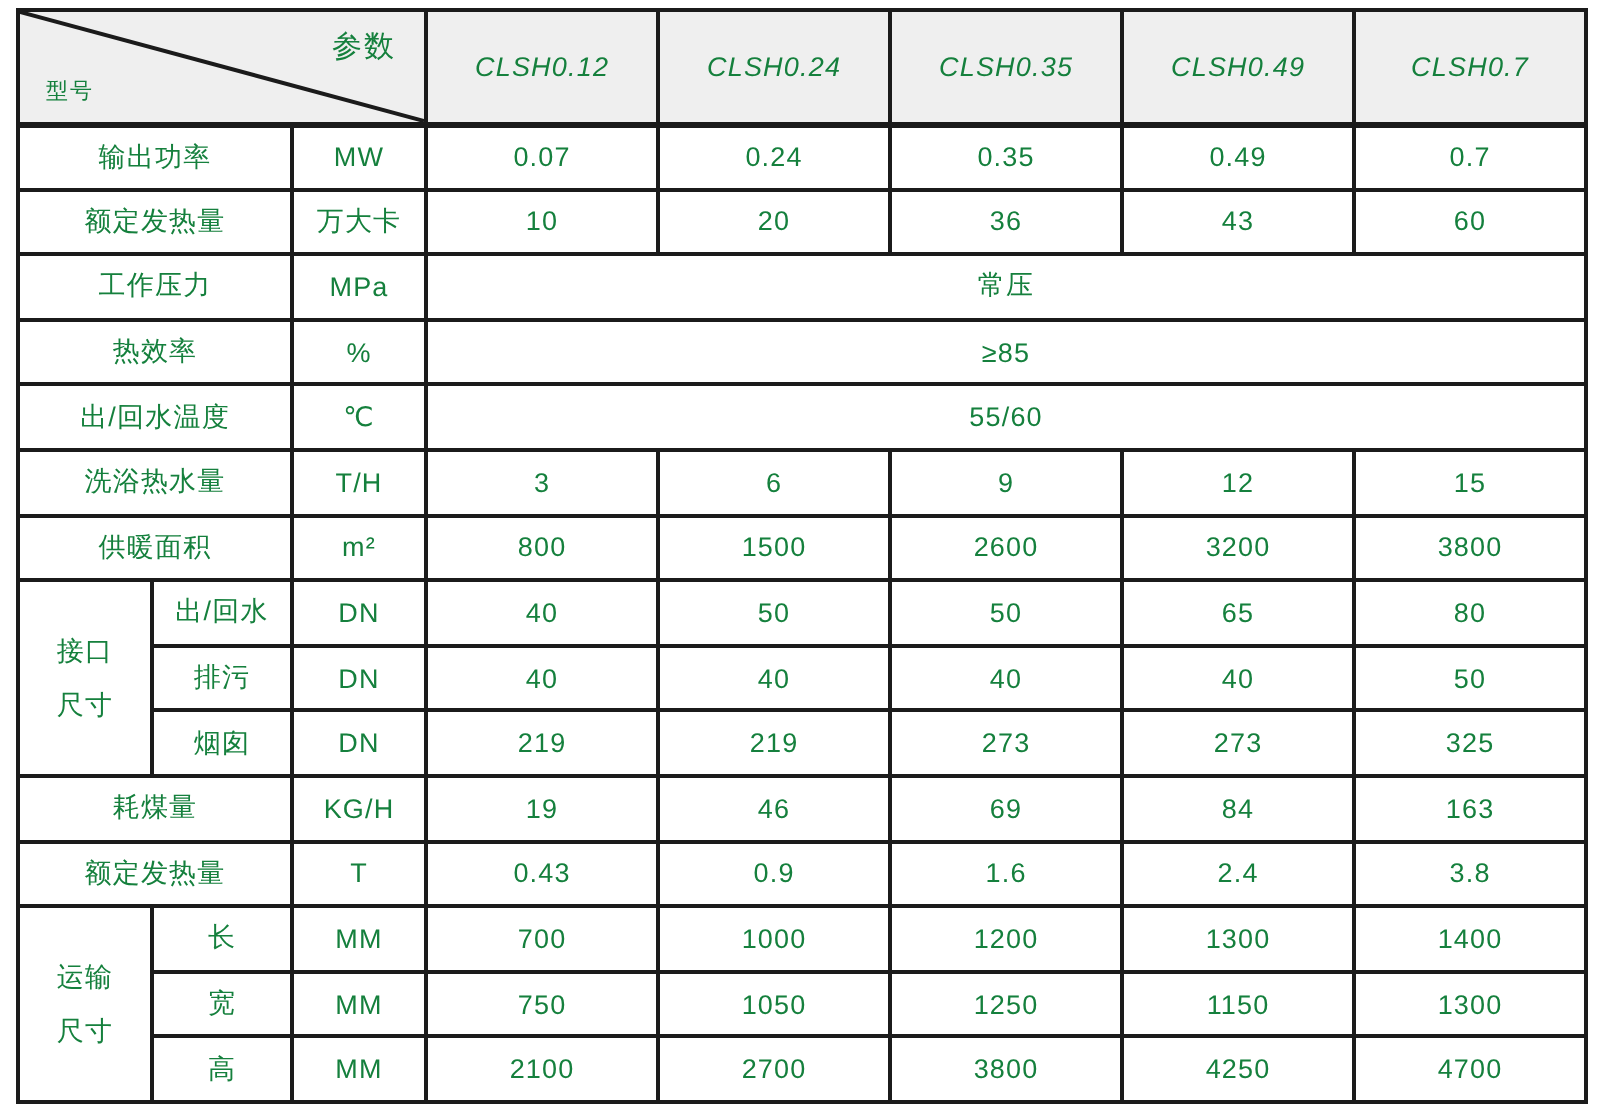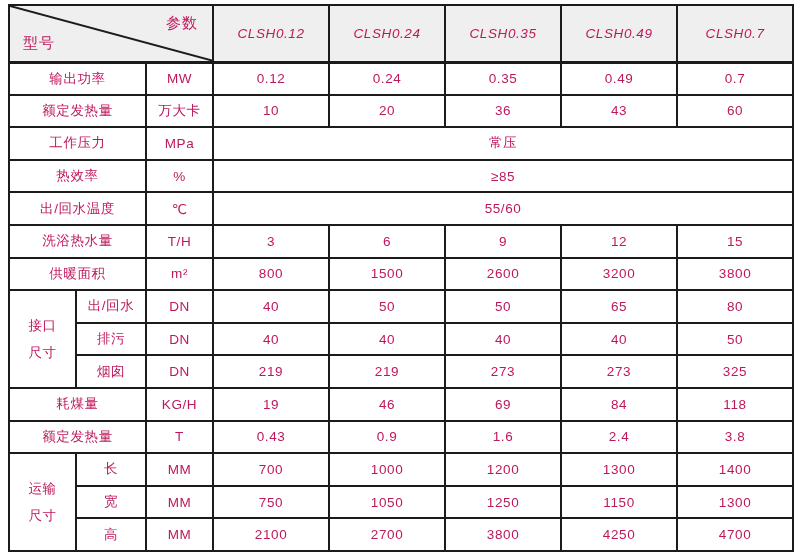--- a/index.html
+++ b/index.html
@@ -1,21 +1,21 @@
 <!DOCTYPE html>
 <html><head>
 <meta charset="utf-8">
 <style>
   html, body { margin: 0; padding: 0; background: #ffffff; }
   .stage {
     position: relative;
     width: 644px; height: 557px;
     background: #ffffff;
     font-family: "Liberation Sans", "DejaVu Sans", sans-serif;
-    color: #be185d;
+    color: #15803d;
   }
   table.spec {
     position: absolute; left: 8px; top: 4px;
     border-collapse: collapse; table-layout: fixed;
     width: 785px;
   }
   table.spec td {
     border: 2px solid #1b1b1b;
     text-align: center; vertical-align: middle;
     padding: 0;
@@ -30,21 +30,21 @@
   td.lbl, td.unit, td.grp, td.sub { background: #efefef; }
   td.lbl, td.sub { font-size: 15px; letter-spacing: 1px; border-radius: 13px; }
   td.unit { font-size: 13.5px; }
   td.grp {
     font-size: 15px; letter-spacing: 1px;
     white-space: pre-line; line-height: 2.0; margin-top: 14px;
   }
   td.corner { position: relative; padding: 0; }
   td.corner svg { position: absolute; left: 0; top: 0; width: 100%; height: 100%; display: block; }
   .corner-param { position: absolute; top: 8px; right: 14px; font-size: 15px; letter-spacing: 1px; }
-  .corner-model { position: absolute; bottom: 8px; left: 13px; font-size: 15px; letter-spacing: 1px; }
+  .corner-model { position: absolute; bottom: 8px; left: 13px; font-size: 11px; letter-spacing: 1px; }
   td.model { font-size: 13.5px; font-style: italic; }
   td.val { font-size: 13.5px; }
 </style>
 </head>
 <body>
 
 <div class="stage">
   <table class="spec">
     <colgroup>
       <col style="width:67px">
@@ -69,21 +69,21 @@
         <td class="model">CLSH0.24</td>
         <td class="model">CLSH0.35</td>
         <td class="model">CLSH0.49</td>
         <td class="model">CLSH0.7</td>
       </tr>
     </thead>
     <tbody>
       <tr>
         <td class="lbl" colspan="2">输出功率</td>
         <td class="unit">MW</td>
-        <td class="val">0.12</td>
+        <td class="val">0.07</td>
         <td class="val">0.24</td>
         <td class="val">0.35</td>
         <td class="val">0.49</td>
         <td class="val">0.7</td>
       </tr>
       <tr>
         <td class="lbl" colspan="2">额定发热量</td>
         <td class="unit">万大卡</td>
         <td class="val">10</td>
         <td class="val">20</td>
@@ -153,21 +153,21 @@
         <td class="val">273</td>
         <td class="val">325</td>
       </tr>
       <tr>
         <td class="lbl" colspan="2">耗煤量</td>
         <td class="unit">KG/H</td>
         <td class="val">19</td>
         <td class="val">46</td>
         <td class="val">69</td>
         <td class="val">84</td>
-        <td class="val">118</td>
+        <td class="val">163</td>
       </tr>
       <tr>
         <td class="lbl" colspan="2">额定发热量</td>
         <td class="unit">T</td>
         <td class="val">0.43</td>
         <td class="val">0.9</td>
         <td class="val">1.6</td>
         <td class="val">2.4</td>
         <td class="val">3.8</td>
       </tr>

